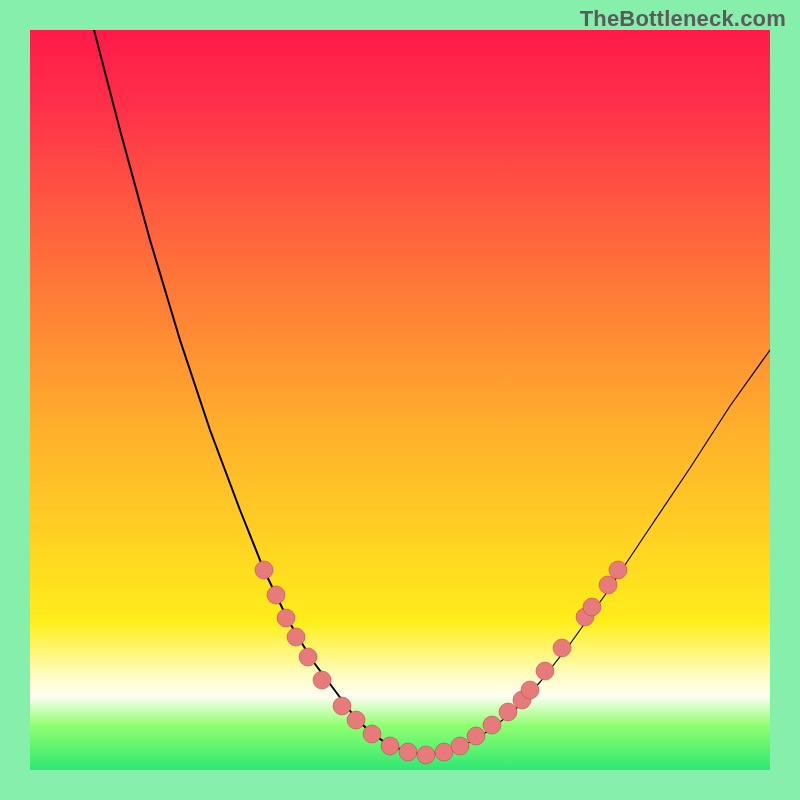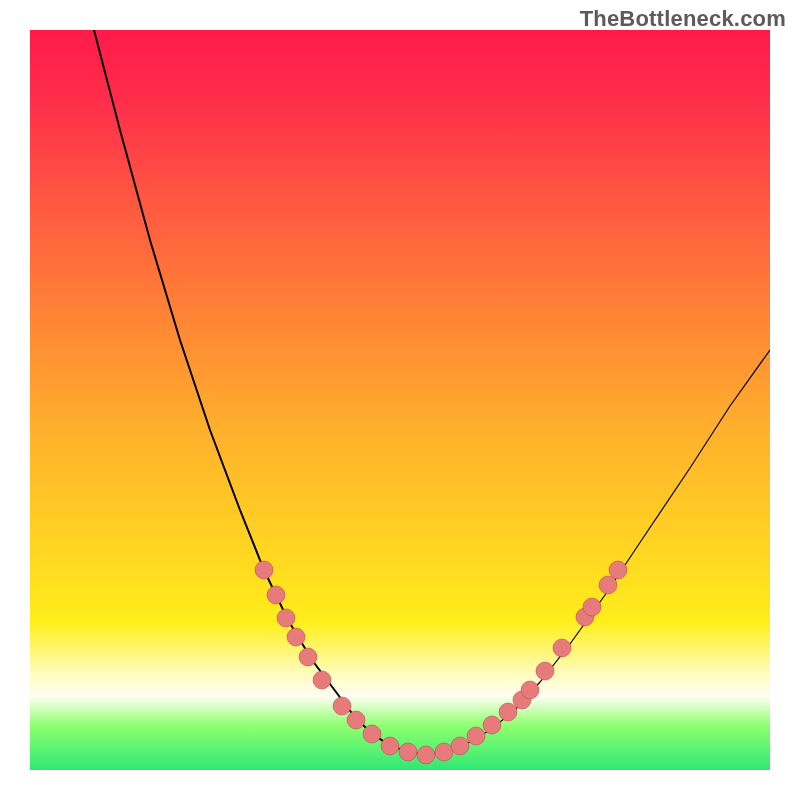--- a/index.html
+++ b/index.html
@@ -7,21 +7,21 @@
     padding: 0;
     width: 800px;
     height: 800px;
     overflow: hidden;
     background: #000;
     font-family: Arial, Helvetica, sans-serif;
   }
   .frame {
     position: absolute;
     inset: 0;
-    background: #ffffff;
+    background: #86efac;
   }
   .watermark {
     position: absolute;
     top: 6px;
     right: 14px;
     color: #5b5b5b;
     font-size: 22px;
     font-weight: 600;
     letter-spacing: 0.2px;
     z-index: 20;

